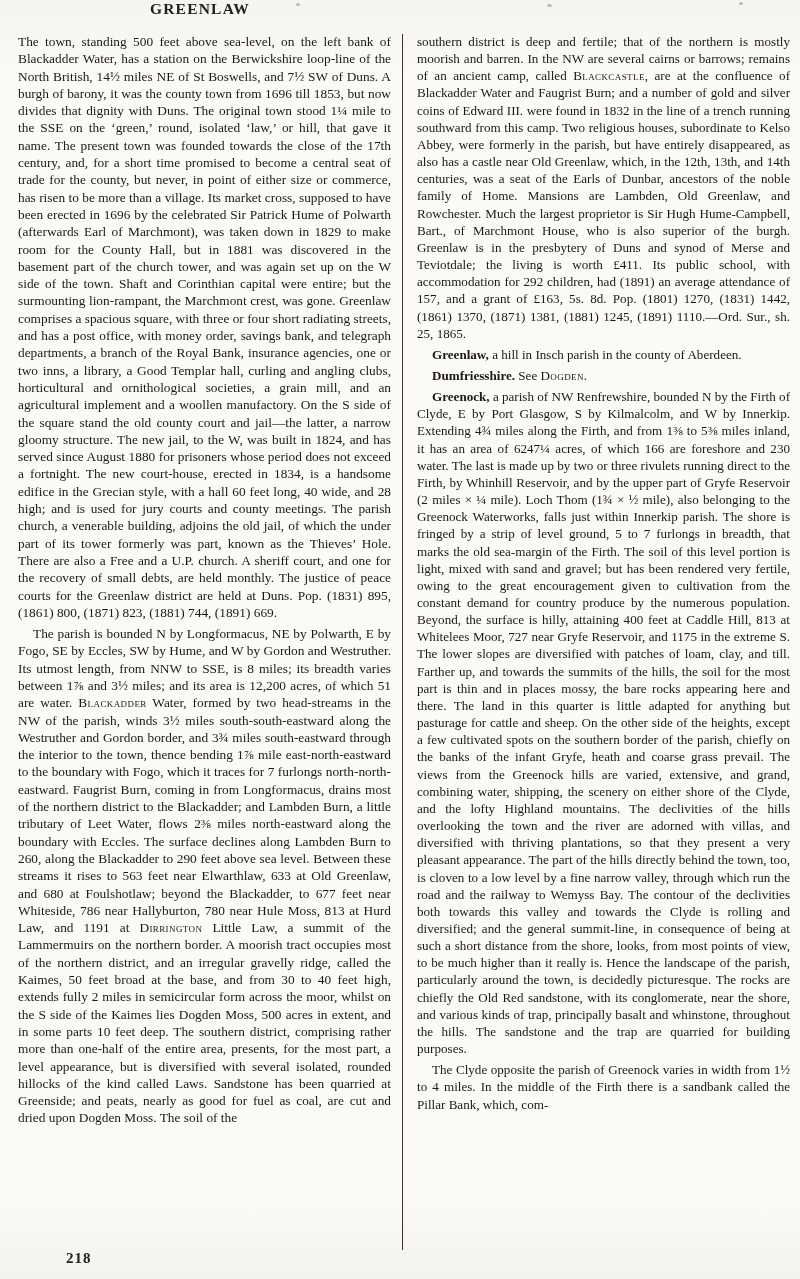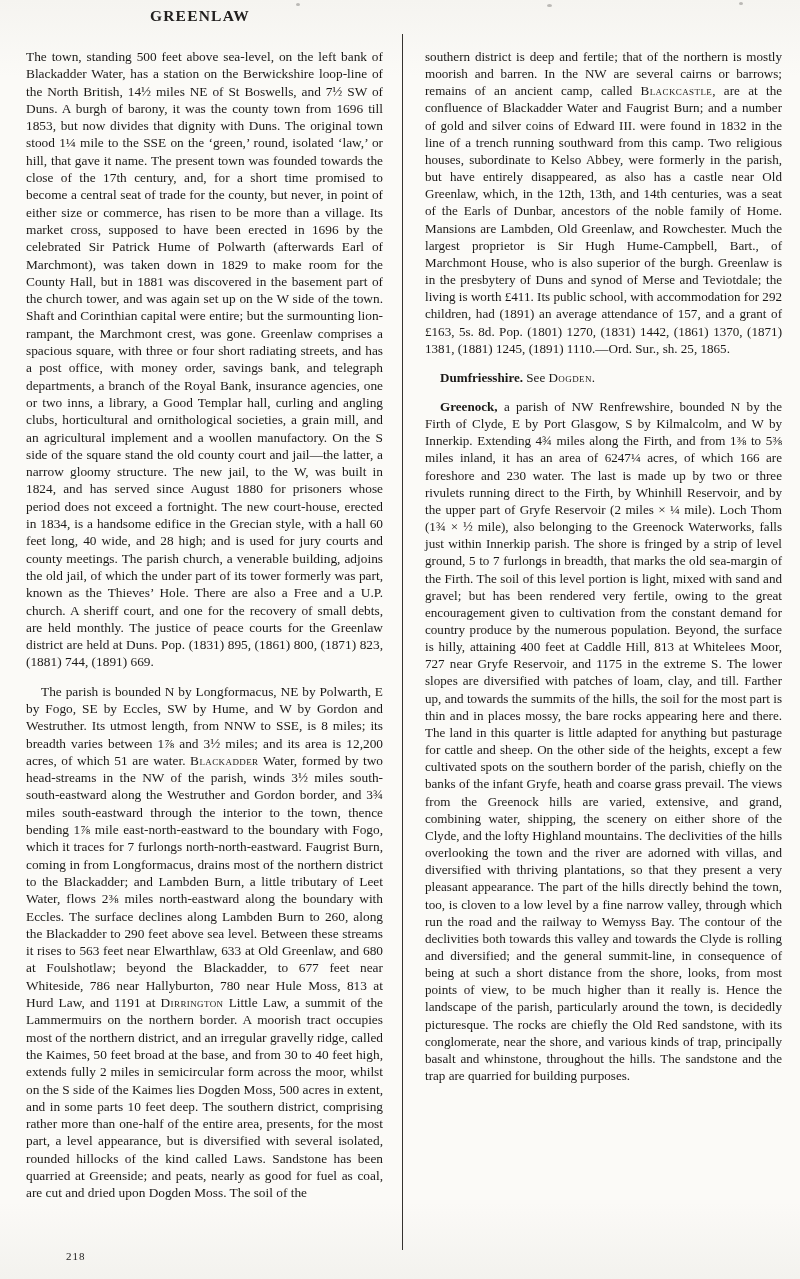--- a/index.html
+++ b/index.html
@@ -10,21 +10,20 @@
     color: #1b1917;
   }
   .page {
     position: relative;
     width: 800px; height: 1279px;
     overflow: hidden;
     background: linear-gradient(180deg, #f5f4f0 0%, #fbfaf7 6%, #fbfaf7 94%, #f3f2ee 100%);
   }
   .header-row {
     display: flex;
-    padding-top: 7px;
     height: 27px;
   }
   .running-head {
     width: 50%;
     text-align: center;
     font-weight: bold;
     font-size: 15.5px;
     letter-spacing: 1.2px;
     color: #232120;
   }
@@ -42,36 +41,36 @@
     padding: 2px 5px 0 14px;
     font-size: 13.35px;
     line-height: 17.3px;
   }
   .column.right {
     width: 400px;
     padding: 2px 6px 0 13px;
     font-size: 13.1px;
     line-height: 17.15px;
   }
-  .para { margin: 12px; }
+  .para { margin: 4px; }
   .para.indent { text-indent: 15px; }
   .s-b  { font-weight: bold; }
   .s-sc { font-variant: small-caps; letter-spacing: 0.4px; }
   .s-i  { }
   .col-divider {
     position: absolute;
     left: 402px; top: 34px;
     width: 1px; height: 1216px;
     background: #35322f;
   }
   .page-number {
     position: absolute;
     left: 66px; top: 1250px;
-    font-size: 11px;
-    font-weight: normal;
+    font-size: 15px;
+    font-weight: bold;
     letter-spacing: 1px;
     color: #232120;
   }
   
   .scan-speck { position: absolute; background: #8b8885; border-radius: 50%; opacity: .55; }
 </style>
 </head>
 <body>
 
 <div class="page">
@@ -82,22 +81,24 @@
 
   <div class="col-divider"></div>
 
   <div class="columns">
     <div class="column left">
         <p class="para"><span>The town, standing 500 feet above sea-level, on the left bank of Blackadder Water, has a station on the Berwickshire loop-line of the North British, 14½ miles NE of St Boswells, and 7½ SW of Duns.  A burgh of barony, it was the county town from 1696 till 1853, but now divides that dignity with Duns.  The original town stood 1¼ mile to the SSE on the ‘green,’ round, isolated ‘law,’ or hill, that gave it name.  The present town was founded towards the close of the 17th century, and, for a short time promised to become a central seat of trade for the county, but never, in point of either size or commerce, has risen to be more than a village.  Its market cross, supposed to have been erected in 1696 by the celebrated Sir Patrick Hume of Polwarth (afterwards Earl of Marchmont), was taken down in 1829 to make room for the County Hall, but in 1881 was discovered in the basement part of the church tower, and was again set up on the W side of the town.  Shaft and Corinthian capital were entire; but the surmounting lion-rampant, the Marchmont crest, was gone.  Greenlaw comprises a spacious square, with three or four short radiating streets, and has a post office, with money order, savings bank, and telegraph departments, a branch of the Royal Bank, insurance agencies, one or two inns, a library, a Good Templar hall, curling and angling clubs, horticultural and ornithological societies, a grain mill, and an agricultural implement and a woollen manufactory.  On the S side of the square stand the old county court and jail—the latter, a narrow gloomy structure.  The new jail, to the W, was built in 1824, and has served since August 1880 for prisoners whose period does not exceed a fortnight.  The new court-house, erected in 1834, is a handsome edifice in the Grecian style, with a hall 60 feet long, 40 wide, and 28 high; and is used for jury courts and county meetings.  The parish church, a venerable building, adjoins the old jail, of which the under part of its tower formerly was part, known as the Thieves’ Hole.  There are also a Free and a U.P. church.  A sheriff court, and one for the recovery of small debts, are held monthly.  The justice of peace courts for the Greenlaw district are held at Duns.  Pop. (1831) 895, (1861) 800, (1871) 823, (1881) 744, (1891) 669.</span></p>
         <p class="para indent"><span>The parish is bounded N by Longformacus, NE by Polwarth, E by Fogo, SE by Eccles, SW by Hume, and W by Gordon and Westruther.  Its utmost length, from NNW to SSE, is 8 miles; its breadth varies between 1⅞ and 3½ miles; and its area is 12,200 acres, of which 51 are water.  </span><span class="s-sc">Blackadder</span><span> Water, formed by two head-streams in the NW of the parish, winds 3½ miles south-south-eastward along the Westruther and Gordon border, and 3¾ miles south-eastward through the interior to the town, thence bending 1⅞ mile east-north-eastward to the boundary with Fogo, which it traces for 7 furlongs north-north-eastward.  Faugrist Burn, coming in from Longformacus, drains most of the northern district to the Blackadder; and Lambden Burn, a little tributary of Leet Water, flows 2⅜ miles north-eastward along the boundary with Eccles.  The surface declines along Lambden Burn to 260, along the Blackadder to 290 feet above sea level.  Between these streams it rises to 563 feet near Elwarthlaw, 633 at Old Greenlaw, and 680 at Foulshotlaw; beyond the Blackadder, to 677 feet near Whiteside, 786 near Hallyburton, 780 near Hule Moss, 813 at Hurd Law, and 1191 at </span><span class="s-sc">Dirrington</span><span> Little Law, a summit of the Lammermuirs on the northern border.  A moorish tract occupies most of the northern district, and an irregular gravelly ridge, called the Kaimes, 50 feet broad at the base, and from 30 to 40 feet high, extends fully 2 miles in semicircular form across the moor, whilst on the S side of the Kaimes lies Dogden Moss, 500 acres in extent, and in some parts 10 feet deep.  The southern district, comprising rather more than one-half of the entire area, presents, for the most part, a level appearance, but is diversified with several isolated, rounded hillocks of the kind called Laws.  Sandstone has been quarried at Greenside; and peats, nearly as good for fuel as coal, are cut and dried upon Dogden Moss.  The soil of the</span></p>
       </div>
     <div class="column right">
         <p class="para"><span>southern district is deep and fertile; that of the northern is mostly moorish and barren.  In the NW are several cairns or barrows; remains of an ancient camp, called </span><span class="s-sc">Blackcastle</span><span>, are at the confluence of Blackadder Water and Faugrist Burn; and a number of gold and silver coins of Edward III. were found in 1832 in the line of a trench running southward from this camp.  Two religious houses, subordinate to Kelso Abbey, were formerly in the parish, but have entirely disappeared, as also has a castle near Old Greenlaw, which, in the 12th, 13th, and 14th centuries, was a seat of the Earls of Dunbar, ancestors of the noble family of Home.  Mansions are Lambden, Old Greenlaw, and Rowchester.  Much the largest proprietor is Sir Hugh Hume-Campbell, Bart., of Marchmont House, who is also superior of the burgh.  Greenlaw is in the presbytery of Duns and synod of Merse and Teviotdale; the living is worth £411.  Its public school, with accommodation for 292 children, had (1891) an average attendance of 157, and a grant of £163, 5s. 8d.  Pop. (1801) 1270, (1831) 1442, (1861) 1370, (1871) 1381, (1881) 1245, (1891) 1110.—</span><span class="s-i">Ord. Sur.</span><span>, sh. 25, 1865.</span></p>
+        <p class="para indent"><span class="s-b">Greenlaw,</span><span> a hill in Insch parish in the county of Aberdeen.</span></p>
         <p class="para indent"><span class="s-b">Dumfriesshire.</span><span>  See </span><span class="s-sc">Dogden</span><span>.</span></p>
         <p class="para indent"><span class="s-b">Greenock,</span><span> a parish of NW Renfrewshire, bounded N by the Firth of Clyde, E by Port Glasgow, S by Kilmalcolm, and W by Innerkip.  Extending 4¾ miles along the Firth, and from 1⅜ to 5⅜ miles inland, it has an area of 6247¼ acres, of which 166 are foreshore and 230 water.  The last is made up by two or three rivulets running direct to the Firth, by Whinhill Reservoir, and by the upper part of Gryfe Reservoir (2 miles × ¼ mile).  Loch Thom (1¾ × ½ mile), also belonging to the Greenock Waterworks, falls just within Innerkip parish.  The shore is fringed by a strip of level ground, 5 to 7 furlongs in breadth, that marks the old sea-margin of the Firth.  The soil of this level portion is light, mixed with sand and gravel; but has been rendered very fertile, owing to the great encouragement given to cultivation from the constant demand for country produce by the numerous population.  Beyond, the surface is hilly, attaining 400 feet at Caddle Hill, 813 at Whitelees Moor, 727 near Gryfe Reservoir, and 1175 in the extreme S.  The lower slopes are diversified with patches of loam, clay, and till.  Farther up, and towards the summits of the hills, the soil for the most part is thin and in places mossy, the bare rocks appearing here and there.  The land in this quarter is little adapted for anything but pasturage for cattle and sheep.  On the other side of the heights, except a few cultivated spots on the southern border of the parish, chiefly on the banks of the infant Gryfe, heath and coarse grass prevail.  The views from the Greenock hills are varied, extensive, and grand, combining water, shipping, the scenery on either shore of the Clyde, and the lofty Highland mountains.  The declivities of the hills overlooking the town and the river are adorned with villas, and diversified with thriving plantations, so that they present a very pleasant appearance.  The part of the hills directly behind the town, too, is cloven to a low level by a fine narrow valley, through which run the road and the railway to Wemyss Bay.  The contour of the declivities both towards this valley and towards the Clyde is rolling and diversified; and the general summit-line, in consequence of being at such a short distance from the shore, looks, from most points of view, to be much higher than it really is.  Hence the landscape of the parish, particularly around the town, is decidedly picturesque.  The rocks are chiefly the Old Red sandstone, with its conglomerate, near the shore, and various kinds of trap, principally basalt and whinstone, throughout the hills.  The sandstone and the trap are quarried for building purposes.</span></p>
+        <p class="para indent"><span>The Clyde opposite the parish of Greenock varies in width from 1½ to 4 miles.  In the middle of the Firth there is a sandbank called the Pillar Bank, which, com-</span></p>
       </div>
   </div>
 
   <div class="page-number">218</div>
 
   <div class="scan-speck" style="left:296px; top:3px; width:4px; height:3px;"></div>
   <div class="scan-speck" style="left:547px; top:4px; width:5px; height:3px;"></div>
   <div class="scan-speck" style="left:739px; top:2px; width:4px; height:3px;"></div>
 </div>
 

